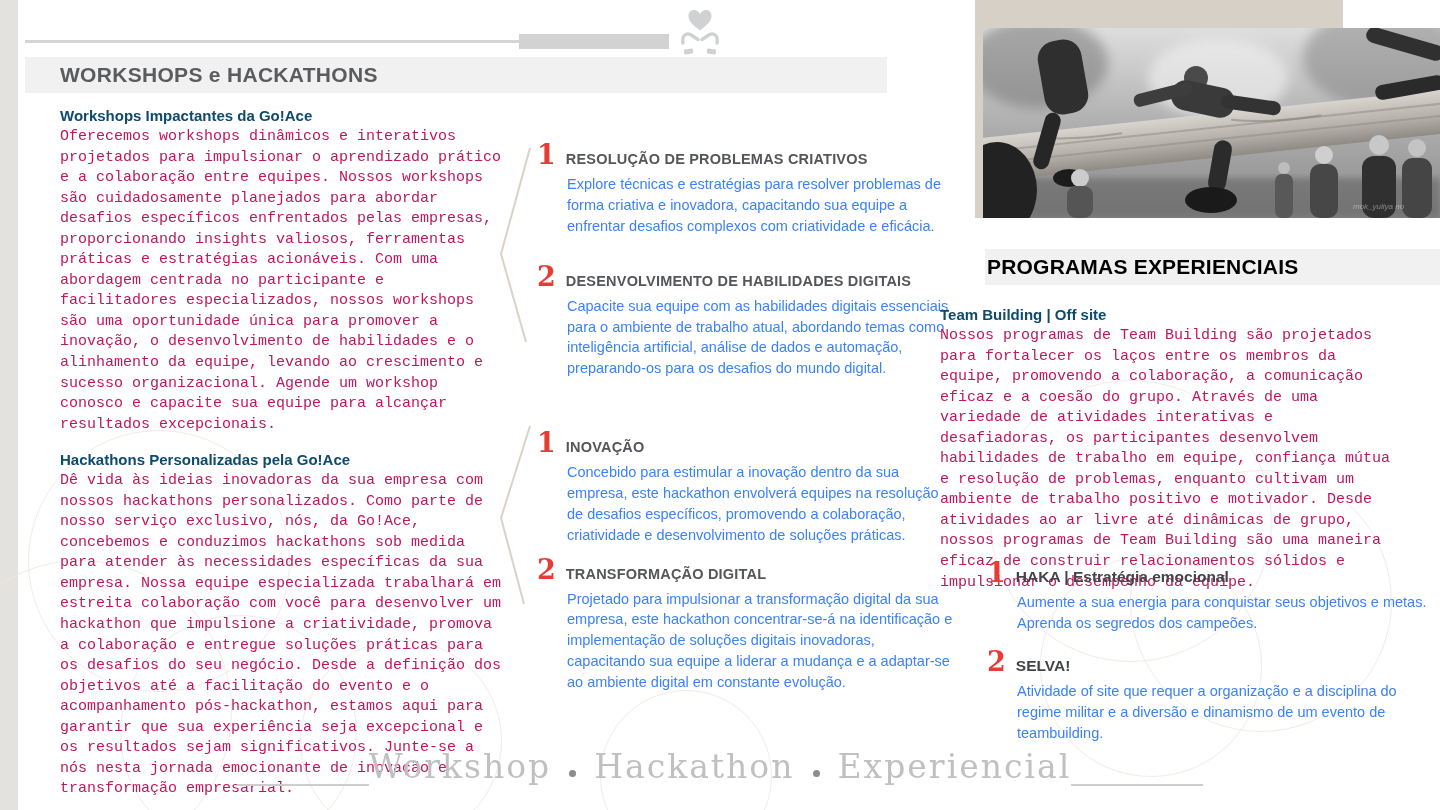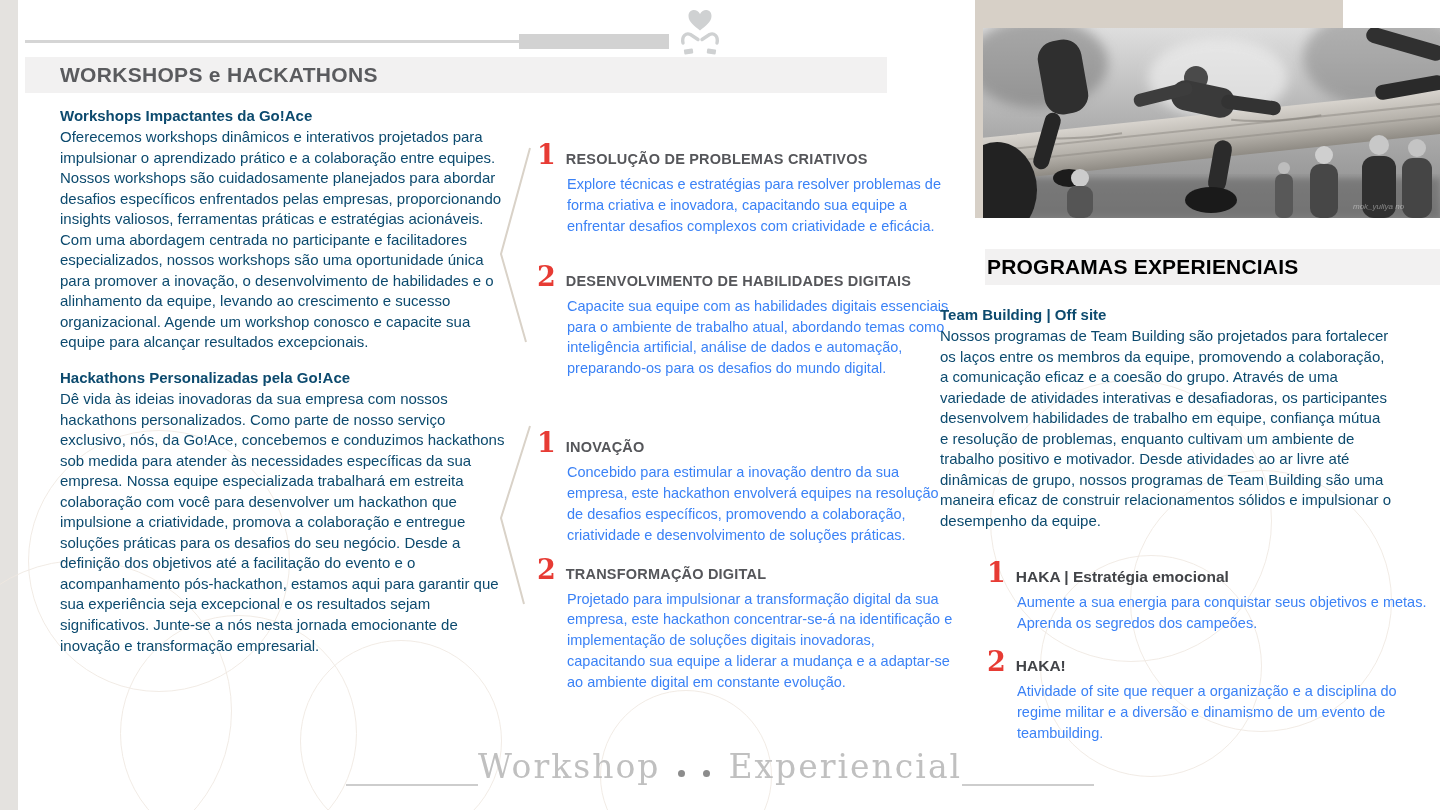--- a/index.html
+++ b/index.html
@@ -21,21 +21,21 @@
 
   .header-line{position:absolute;left:25px;top:40px;width:494px;height:3px;background:#d5d5d5;z-index:1;}
   .header-bar{position:absolute;left:519px;top:34px;width:150px;height:15px;background:#d2d2d2;z-index:1;}
   .header-icon{position:absolute;left:676px;top:5px;width:48px;height:52px;z-index:1;}
 
   .title-bar{position:absolute;left:25px;top:57px;width:862px;height:36px;background:#f2f1f1;display:flex;align-items:center;z-index:1;}
   .title-bar .t{margin-left:35px;font-size:21px;font-weight:bold;color:#5a5b5e;letter-spacing:.3px;}
 
   .left-col{position:absolute;left:60px;top:107px;width:447px;z-index:2;}
   .block-heading{font-size:15px;font-weight:bold;color:#0c4a6e;margin:0 0 3px 0;}
-  .block-body{font-size:15px;color:#0c4a6e;line-height:1.37;margin:0 0 16px 0;}
+  .block-body{font-size:15px;color:#be185d;line-height:1.37;margin:0 0 16px 0;font-family:Liberation Mono, monospace;}
 
   .chevron{position:absolute;z-index:1;}
   .chev1{left:496px;top:146px;}
   .chev2{left:496px;top:424px;}
 
   .mid-group{position:absolute;left:537px;width:420px;z-index:2;}
   .mg1{top:141px;}
   .mg2{top:429px;}
   .num-item1{margin-bottom:26px;}
   .num-item2{margin-bottom:10px;}
@@ -226,28 +226,29 @@
   <div class="num-item1">
     <div class="num-row">
       <span class="num">1</span>
       <span class="num-title">HAKA | Estratégia emocional</span>
     </div>
     <p class="num-body">Aumente a sua energia para conquistar seus objetivos e metas. Aprenda os segredos dos campeões.</p>
   </div>
   <div class="num-item1">
     <div class="num-row">
       <span class="num">2</span>
-      <span class="num-title">HAKA!</span>
+      <span class="num-title">SELVA!</span>
     </div>
     <p class="num-body">Atividade of site que requer a organização e a disciplina do regime militar e a diversão e dinamismo de um evento de teambuilding.</p>
   </div>
 </div>
 
 <div class="footer">
   <div class="footer-line"></div>
   <div class="footer-words">
     <span>Workshop</span>
     <span class="footer-dot"></span>
+    <span>Hackathon</span>
     <span class="footer-dot"></span>
     <span>Experiencial</span>
   </div>
   <div class="footer-line"></div>
 </div>
 
 </body></html>

